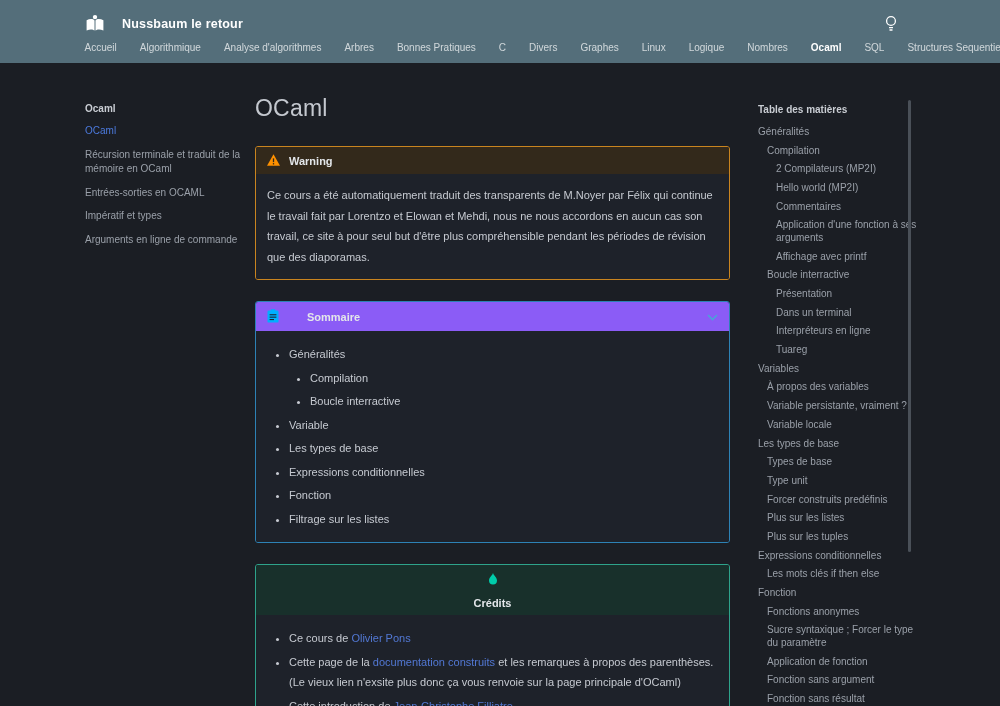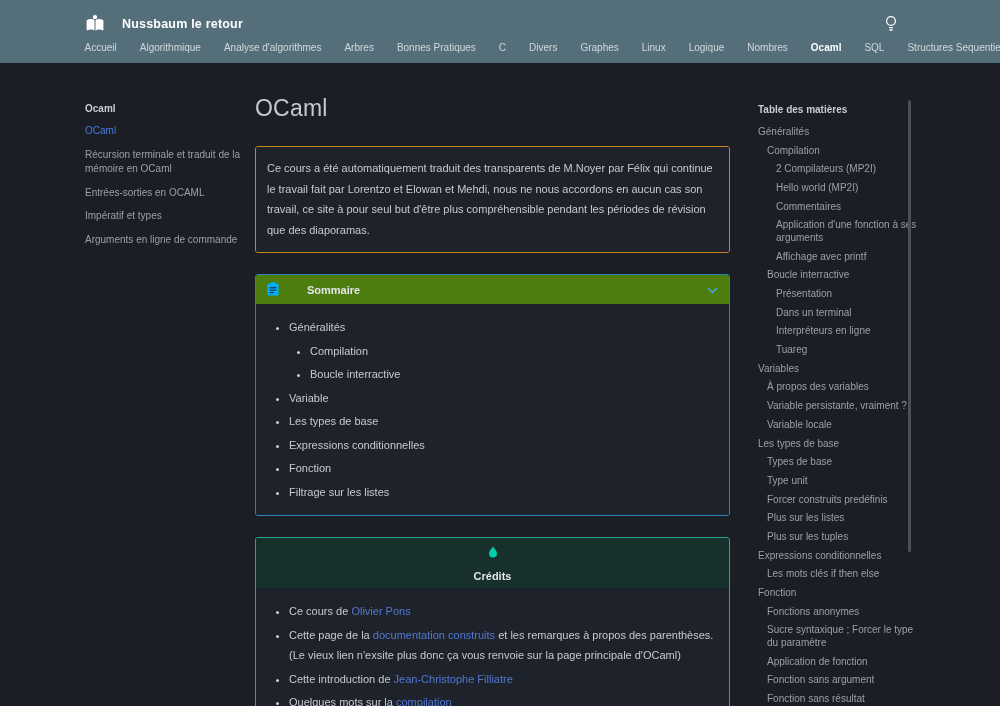--- a/index.html
+++ b/index.html
@@ -45,21 +45,21 @@
   .admonition { border-radius:3px; margin-bottom:21px; font-size:11px; overflow:hidden; }
   .admon-title { display:flex; align-items:center; gap:9px; padding:6.5px 11px;
     font-weight:bold; font-size:11px; color:#e3e6ea; }
   .admon-body { background:#1e222a; padding:9px 11px 10px; line-height:20.5px; color:#c6cad1; }
   .admon-body p { margin:2px 0; }
 
   .adm-warning { border:1px solid #c9841f; }
   .adm-warning .admon-title { background:#33291b; }
 
   .adm-abstract { border:1px solid #2d82b5; }
-  .adm-abstract .admon-title { background:#4d7c0f;gap:28px; }
+  .adm-abstract .admon-title { background:#8b5cf6;gap:28px; }
   .adm-abstract .chev { margin-left:auto; }
 
   .adm-credits { border:1px solid #2ea38b; }
   .adm-credits .admon-title { background:#18302b;flex-direction:column; }
 
   .admon-body ul { list-style:disc; margin:4px 0 2px 22px; }
   .admon-body li { line-height:20.5px; margin-bottom:3px; }
   .admon-body li.lvl2 { margin-left:21px; list-style:disc; }
   .link { color:#5278d4; cursor:pointer; }
 
@@ -123,20 +123,30 @@
           <div class="side-item">Entrées-sorties en OCAML</div>
           <div class="side-item">Impératif et types</div>
           <div class="side-item">Arguments en ligne de commande</div>
         </nav>
     </aside>
 
     <main>
       <h1>OCaml</h1>
 
       <div class="admonition adm-warning">
+        <div class="admon-title">
+          <span>
+            <svg width="13" height="12" viewBox="0 0 16 14">
+              <path d="M8 0 L16 14 L0 14 Z" fill="#ff9100"></path>
+              <rect x="7.2" y="5" width="1.6" height="4.6" fill="#33291b"></rect>
+              <rect x="7.2" y="10.8" width="1.6" height="1.7" fill="#33291b"></rect>
+            </svg>
+          </span>
+          <span>Warning</span>
+        </div>
         <div class="admon-body">
           <p>Ce cours a été automatiquement traduit des transparents de M.Noyer par Félix qui continue le travail fait par Lorentzo et Elowan et Mehdi, nous ne nous accordons en aucun cas son travail, ce site à pour seul but d'être plus compréhensible pendant les périodes de révision que des diaporamas.</p>
         </div>
       </div>
 
       <div class="admonition adm-abstract">
         <div class="admon-title">
           <span>
             <svg width="12" height="14" viewBox="0 0 12 14">
               <rect x="0.5" y="1.6" width="11" height="12" rx="1.2" fill="#00b0ff"></rect>

